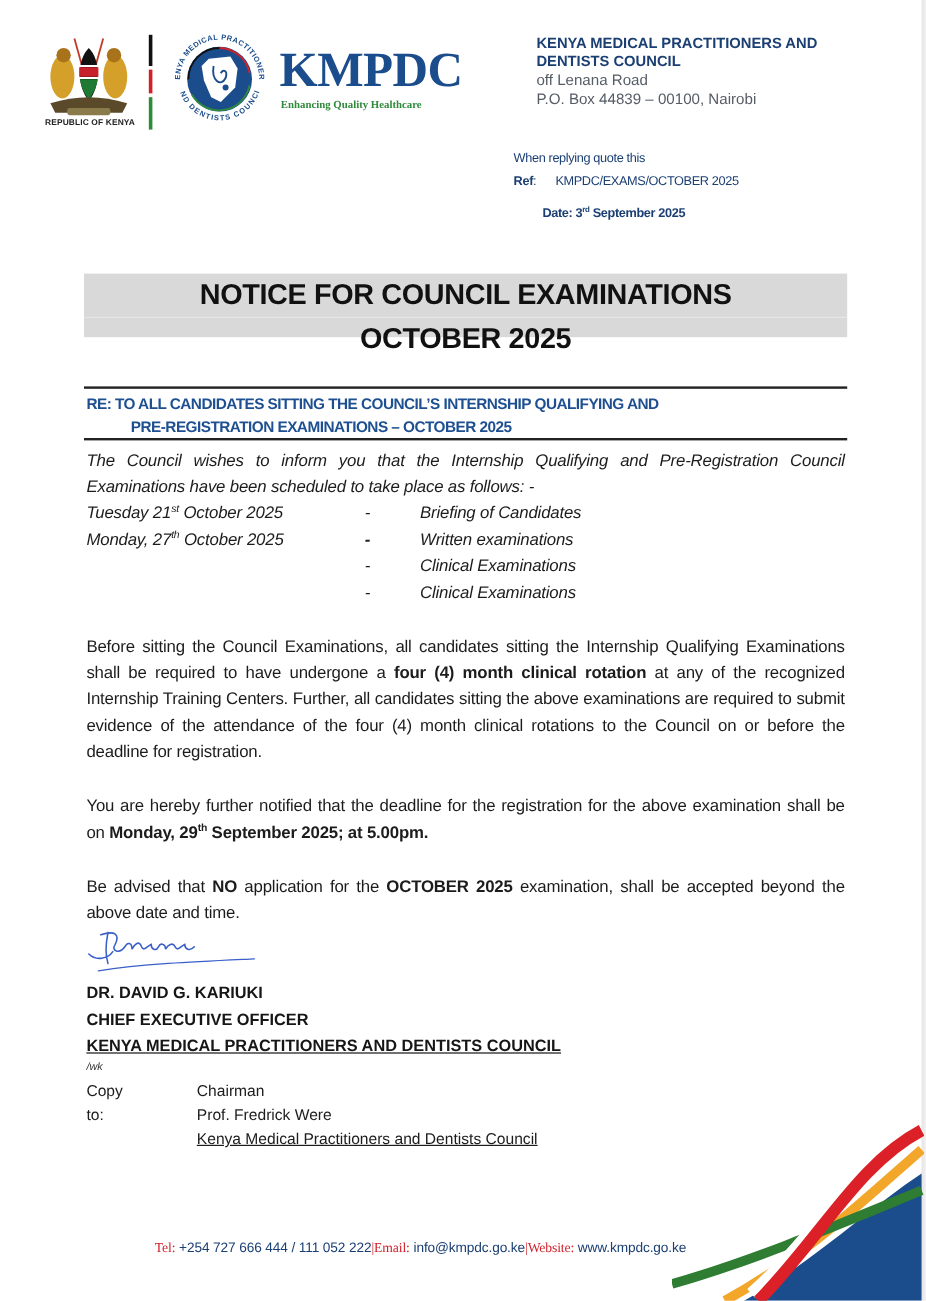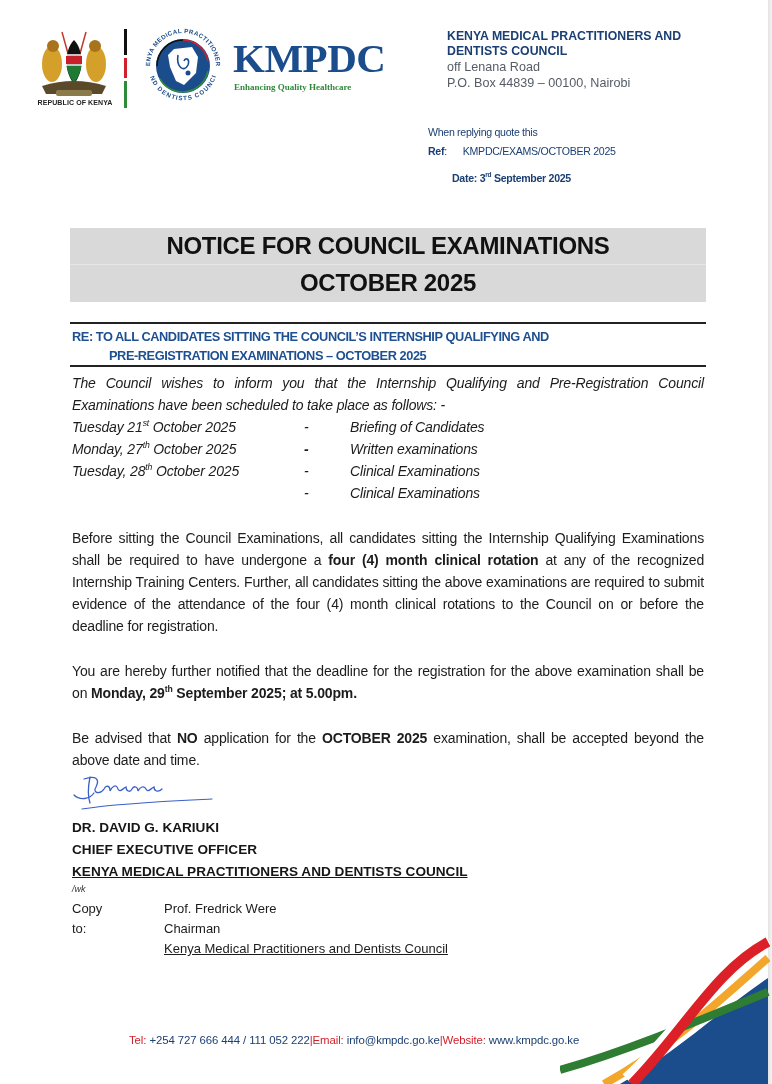--- a/index.html
+++ b/index.html
@@ -26,21 +26,21 @@
     .addr { left: 447px; top: 29px; font-size: 12.6px; line-height: 16px; color: #555c66; }
     .addr .org { color: #1b3f73; font-weight: bold; font-size: 12.3px; line-height: 15px; }
     .ref { left: 428px; top: 126px; font-size: 10.6px; color: #1b3f73; letter-spacing: -0.3px; }
     .ref .row { height: 19px; }
     .ref b { font-weight: bold; }
     .ref .refval { margin-left: 16px; }
     .date { left: 452px; top: 172px; font-size: 10.6px; font-weight: bold; color: #1b3f73; letter-spacing: -0.3px; }
     sup { font-size: 0.62em; vertical-align: super; line-height: 0; }
 
     
-    .title-box { left: 70px; top: 228px; width: 636px; height: 74px; background: #d9d9d9; text-align: center; }
+    .title-box { left: 70px; top: 228px; width: 636px; height: 53px; background: #d9d9d9; text-align: center; }
     .title-box div { font-size: 24px; font-weight: bold; color: #111; line-height: 36px; letter-spacing: -0.3px; }
     .title-box .l1 { border-bottom: 1px solid #e6e6e6; }
 
     
     .re-rule { left: 70px; width: 636px; height: 2px; background: #222; }
     .re { left: 72px; top: 327px; font-size: 12.8px; font-weight: bold; color: #1d4f91; letter-spacing: -0.45px; line-height: 19px; }
     .re .indent { padding-left: 37px; }
 
     
     .body { left: 72px; width: 632px; font-size: 14px; line-height: 22px; color: #1c1c1c; letter-spacing: -0.15px; }
@@ -56,21 +56,21 @@
     .signer { left: 72px; top: 817px; font-size: 13.6px; font-weight: bold; line-height: 22px; color: #161616; }
     .signer .u { text-decoration: underline; }
     .wk { left: 72px; top: 884px; font-size: 9px; font-style: italic; color: #333; }
     .copy { left: 72px; top: 899px; font-size: 13px; line-height: 20px; color: #1c1c1c; }
     .copy .lab { position: absolute; left: 0; top: 0; }
     .copy .vals { position: absolute; left: 92px; top: 0; white-space: nowrap; }
     .copy .u { text-decoration: underline; }
 
     
     .footer { left: 129px; top: 1034px; font-size: 11.4px; color: #1b3f73; letter-spacing: -0.1px; white-space: nowrap; }
-    .footer .red { color: #d0202a; }
+    .footer .red { color: #d0202a; font-family: Liberation Serif, serif; }
     .swoosh { left: 560px; top: 920px; width: 210px; height: 164px; }
   </style>
 </head>
 <body>
 
 <div class="page-edge"></div>
 
 <svg class="abs coa" viewBox="0 0 76 76">
   <line x1="26" y1="4" x2="36" y2="40" stroke="#c0392b" stroke-width="1.5"></line>
   <line x1="50" y1="4" x2="40" y2="40" stroke="#c0392b" stroke-width="1.5"></line>
@@ -153,21 +153,20 @@
       <span class="d"><span>Tuesday 21</span><sup>st</sup><span> October 2025</span></span>
       <span class="dash">-</span>
       <span class="e">Briefing of Candidates</span>
     </div>
     <div class="sched-row">
       <span class="d"><span>Monday, 27</span><sup>th</sup><span> October 2025</span></span>
       <span class="dash b">-</span>
       <span class="e">Written examinations</span>
     </div>
     <div class="sched-row">
-      <span class="d"><span>Tuesday, 28</span><sup>th</sup><span> October 2025</span></span>
       <span class="dash">-</span>
       <span class="e">Clinical Examinations</span>
     </div>
     <div class="sched-row">
       <span class="dash">-</span>
       <span class="e">Clinical Examinations</span>
     </div>
   </div>
 </div>
 
@@ -185,22 +184,22 @@
 <div class="abs signer">
   <div>DR. DAVID G. KARIUKI</div>
   <div>CHIEF EXECUTIVE OFFICER</div>
   <div class="u">KENYA MEDICAL PRACTITIONERS AND DENTISTS COUNCIL</div>
 </div>
 <div class="abs wk">/wk</div>
 
 <div class="abs copy">
   <span class="lab">Copy to:</span>
   <div class="vals">
+    <div>Chairman</div>
     <div>Prof. Fredrick Were</div>
-    <div>Chairman</div>
     <div class="u">Kenya Medical Practitioners and Dentists Council</div>
   </div>
 </div>
 
 <svg class="abs swoosh" viewBox="0 0 210 164">
   <path d="M60 164 C120 130 160 90 208 58 L208 164 Z" fill="#1b4d8c"></path>
   <path d="M44 164 C110 128 160 80 208 38" stroke="#f2a72b" stroke-width="8" fill="none"></path>
   <path d="M0 150 C70 130 140 100 208 72" stroke="#2e7d32" stroke-width="8" fill="none"></path>
   <path d="M66 158 C120 110 150 50 208 20" stroke="#ffffff" stroke-width="10" fill="none"></path>
   <path d="M72 164 C125 110 155 50 208 22" stroke="#dc2027" stroke-width="10" fill="none"></path>

